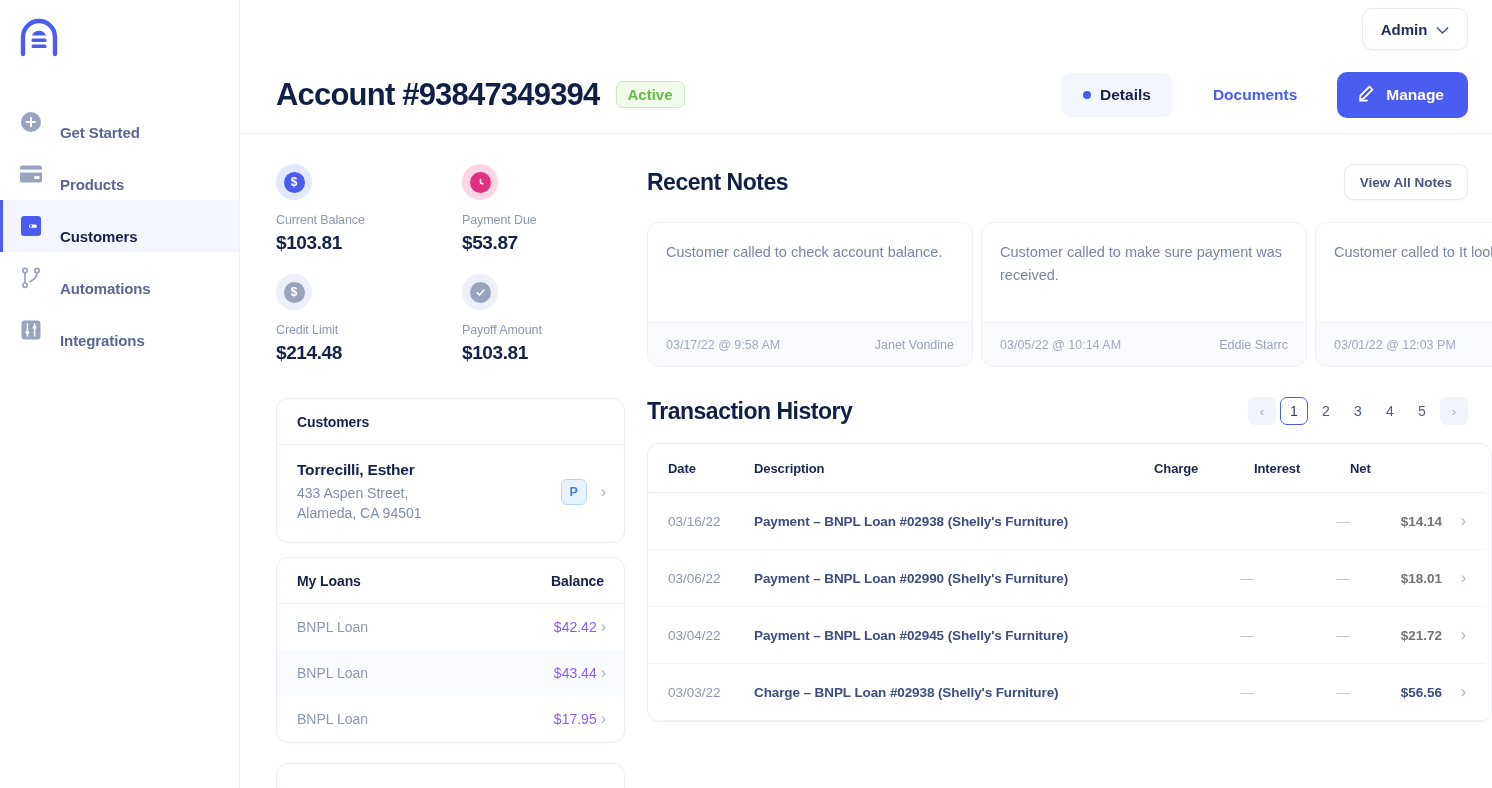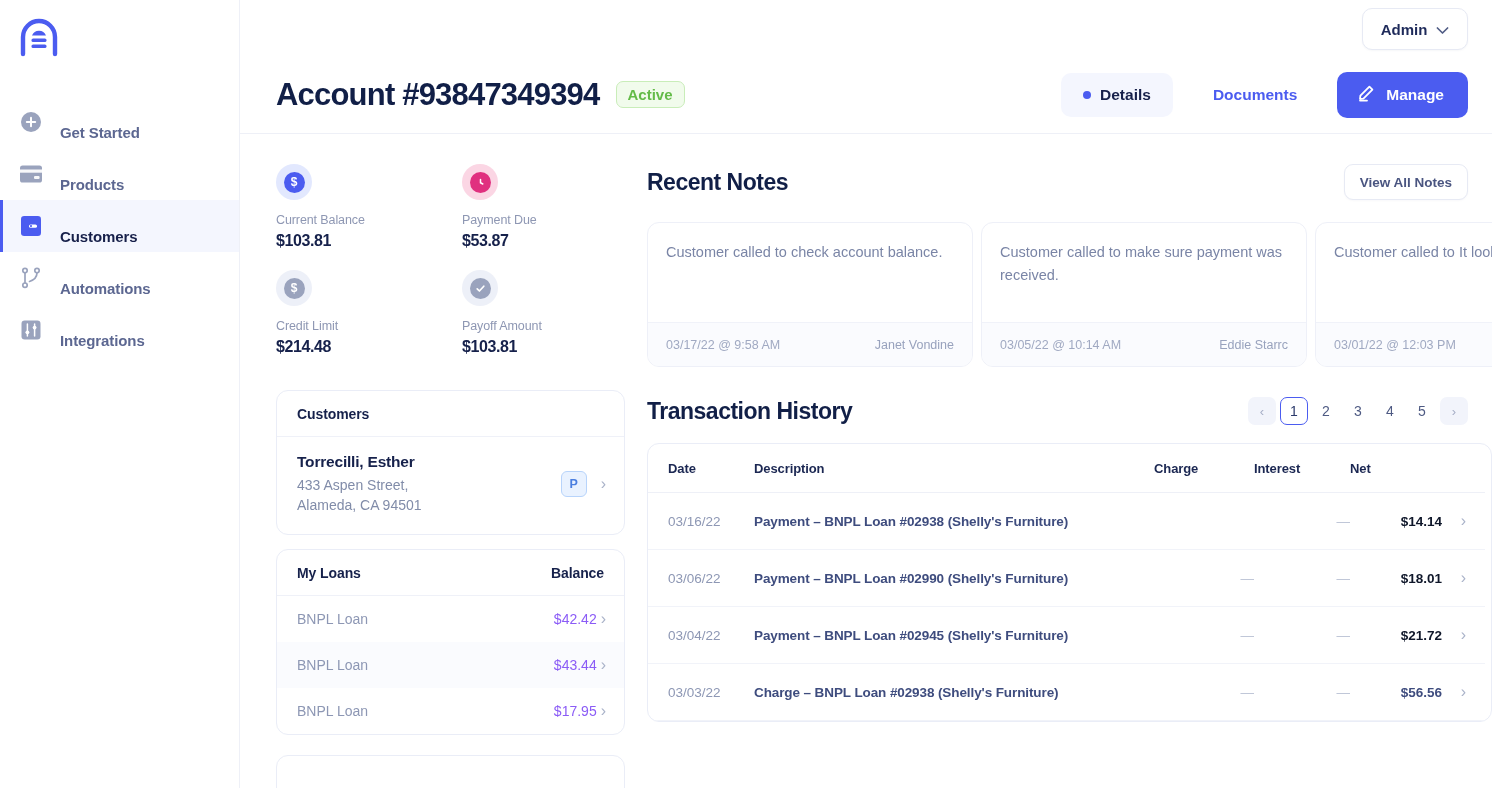--- a/index.html
+++ b/index.html
@@ -233,21 +233,21 @@
   .disc.pink { background: #e0307f; }
   .disc.grey { background: #9aa3bd; }
 
   .stat-label {
     font-size: 12.5px;
     color: #8e97b3;
     margin-bottom: 5px;
     letter-spacing: -0.1px;
   }
   .stat-value {
-    font-size: 16px;
+    font-size: 19px;
     font-weight: 800;
     color: #16214b;
     letter-spacing: -0.4px;
   }
 
   
   .card {
     border: 1px solid #eaedf7;
     border-radius: 12px;
     background: #fff;
@@ -448,21 +448,21 @@
   .c-date   { width: 106px; padding-left: 20px !important; color: #8d97b4; }
   .c-desc   { width: 400px; font-weight: 700; color: #3e4c7e; letter-spacing: -0.1px; }
   .c-charge { width: 100px; text-align: right; color: #b9c0d4; }
   .c-int    { width: 96px;  text-align: right; color: #b9c0d4; }
   .c-net    { width: 92px;  text-align: right; font-weight: 700; }
   .c-chev   { width: 43px;  text-align: center; }
   th.c-date { padding-left: 20px !important; }
   th.c-charge, th.c-int, th.c-net { text-align: right; }
   th.c-net { padding-right: 0; }
 
-  .net-pos { color: #0f172a; }
+  .net-pos { color: #737373; }
   .net-neu { color: #3e4c7e; }
 
   tr.tx-row { cursor: pointer; }
 </style>
 </head>
 <body>
 
 <div class="app">
 
   <aside class="sidebar">

